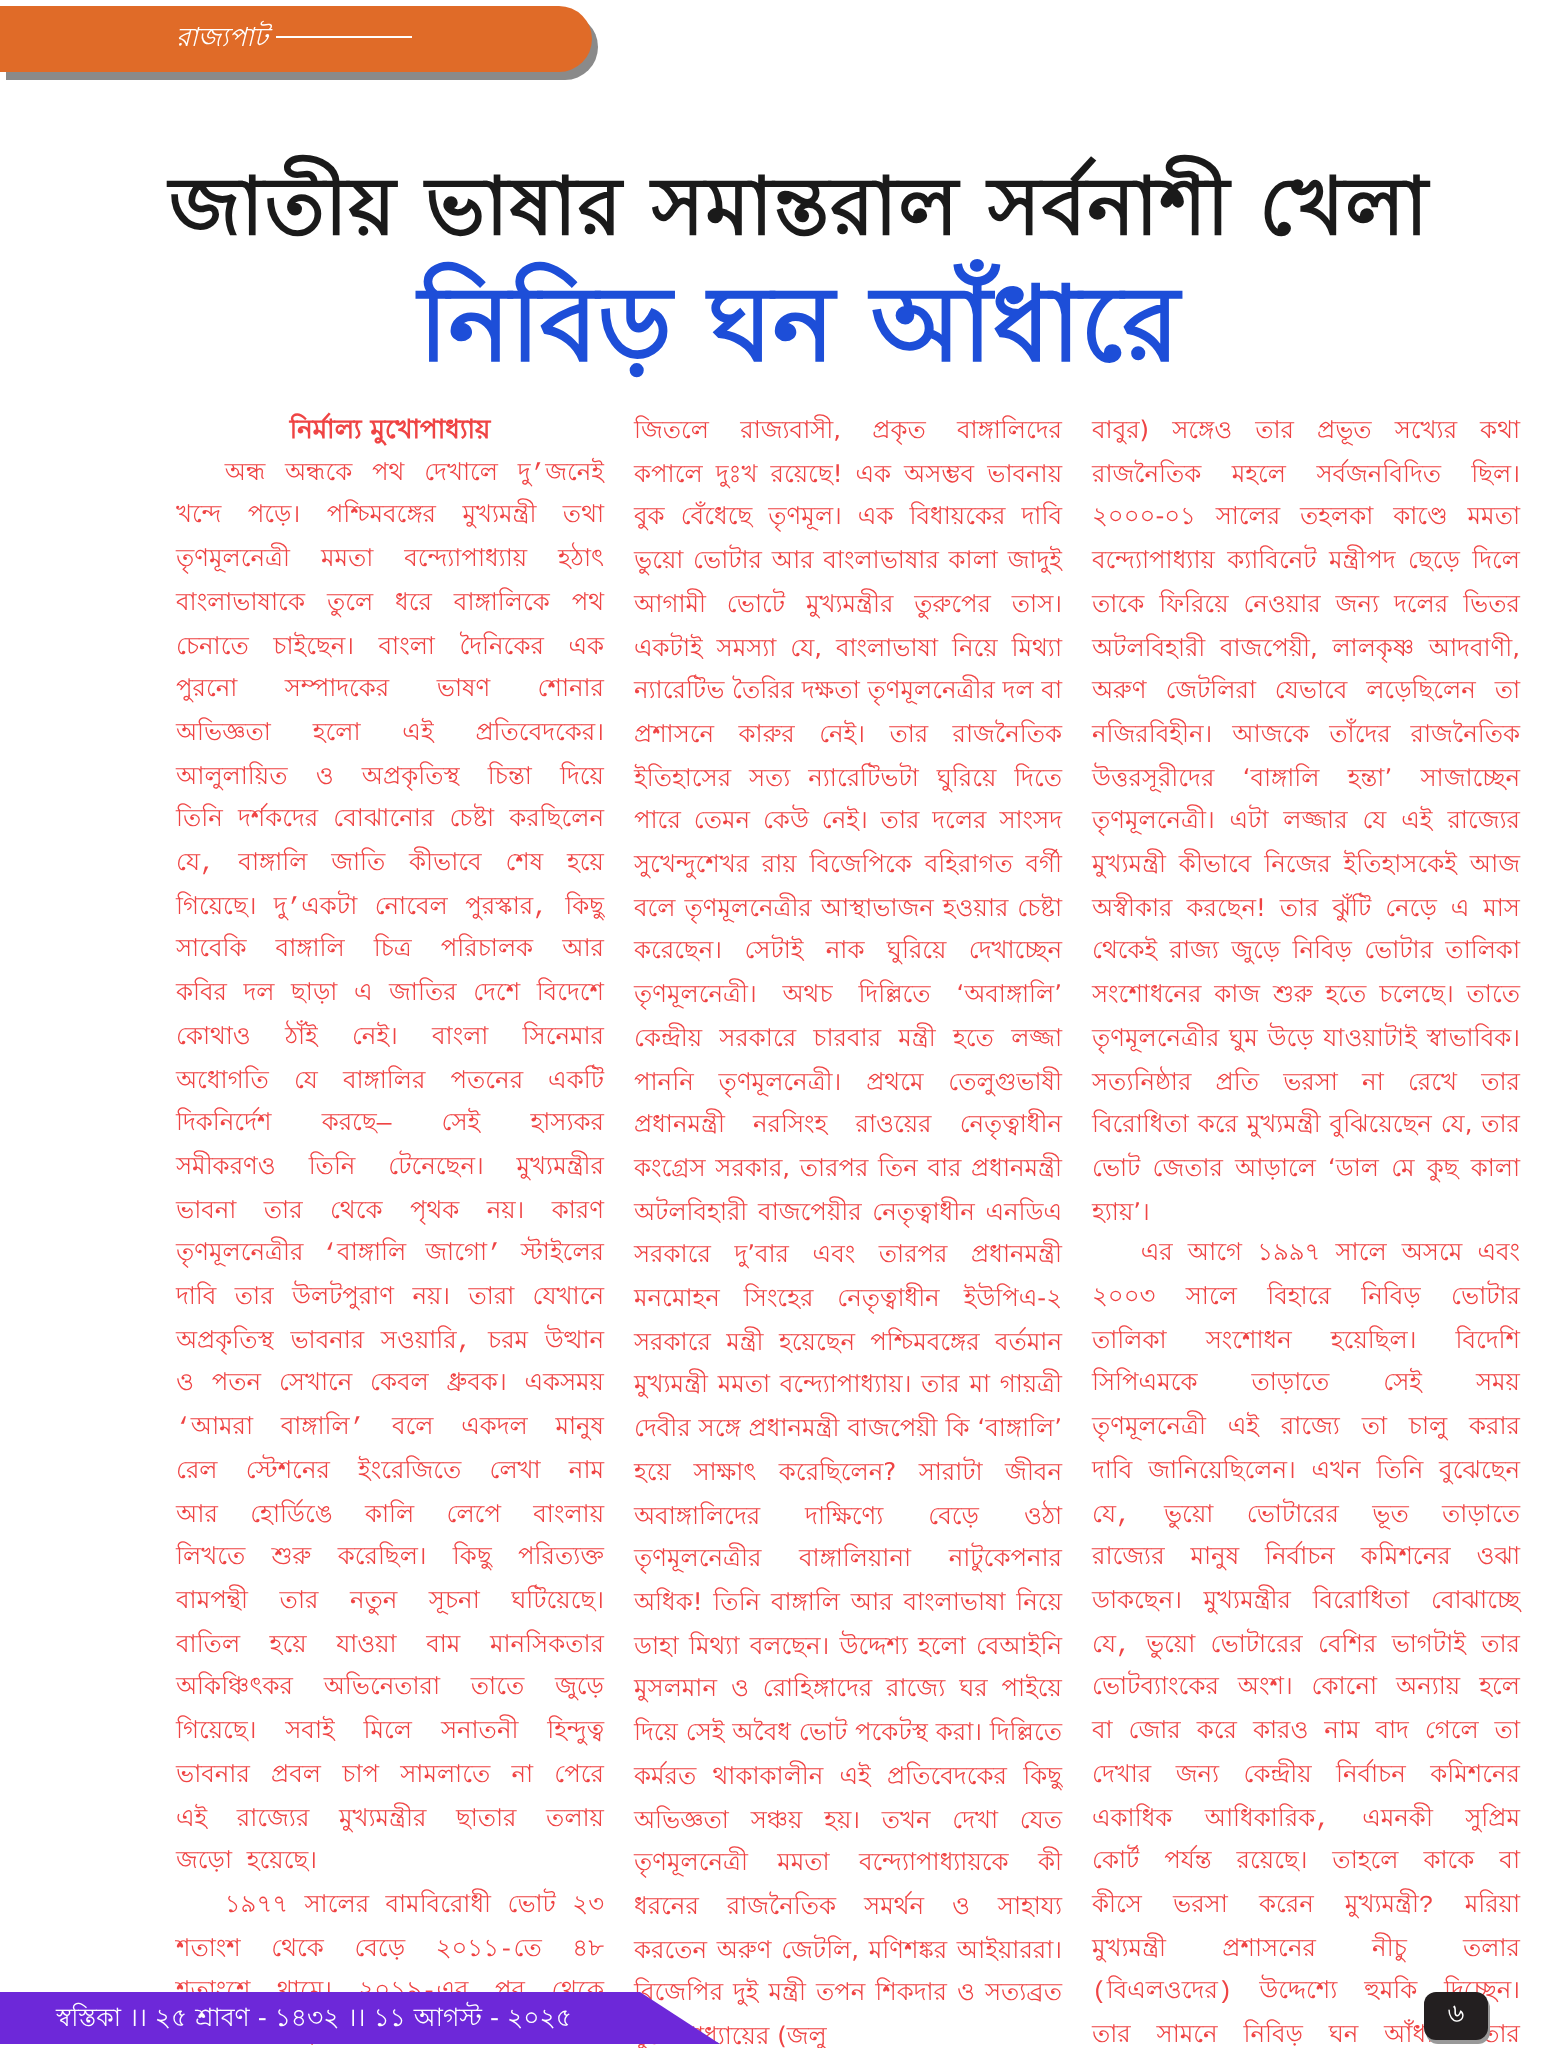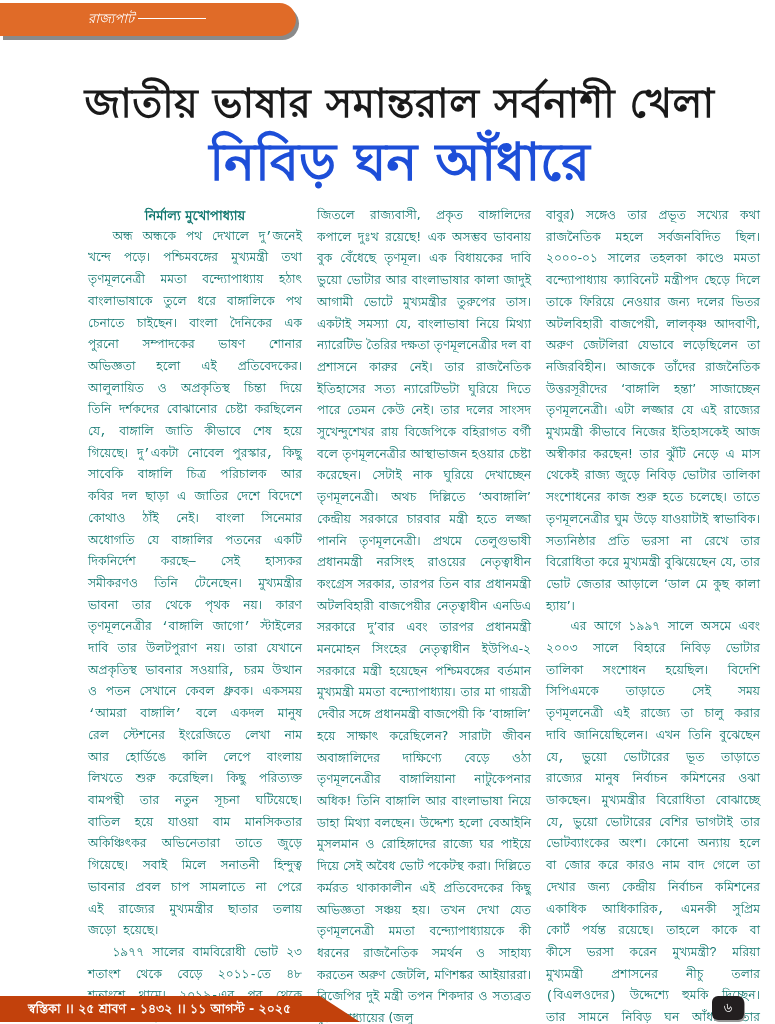--- a/index.html
+++ b/index.html
@@ -24,32 +24,31 @@
     font-family: "DejaVu Sans", sans-serif; font-weight: bold;
   }
   .headline.kicker { top: 72px; font-size: 40px; color: #1a1a1a; letter-spacing: 0.5px; }
   .headline.main { top: 122px; font-size: 52px; color: #1d4ed8; }
   .columns {
     position: absolute; top: 205px; left: 88px; width: 672px; height: 780px;
     display: flex; justify-content: space-between;
   }
   .col {
     width: 214px; font-size: 12.2px; line-height: 21.7px; text-align: justify;
-    font-family: "DejaVu Sans", sans-serif; color: #0f766e;
+    font-family: "DejaVu Sans", sans-serif; color: #ef4444;
   }
   .col p { margin: 0; }
   .col p.indent { text-indent: 2em; font-family: Liberation Mono, monospace; }
   .byline {
     text-align: center; font-weight: bold; font-size: 13px; margin: 0 0 0 0;
   }
   .footer-band {
-    position: absolute; left: 0; top: 996px; width: 360px; height: 26px; background: #c2410c;
+    position: absolute; left: 0; top: 996px; width: 360px; height: 26px; background: #6d28d9;
     clip-path: polygon(0 0, 320px 0, 360px 100%, 0 100%);
     box-shadow: 0 2px 0 #888;
-    font-weight: bold;
   }
   .footer-band .txt {
     position: absolute; left: 28px; top: 4px; color: #fff; font-size: 12.5px;
     font-family: "DejaVu Sans", sans-serif; white-space: nowrap;
   }
   .page-num {
     position: absolute; left: 712px; top: 996px; width: 32px; height: 24px;
     background: #231f20; border-radius: 6px; color: #fff; text-align: center;
     font-size: 13px; line-height: 24px; font-family: "DejaVu Sans", sans-serif;
     box-shadow: 1px 2px 0 #999;

